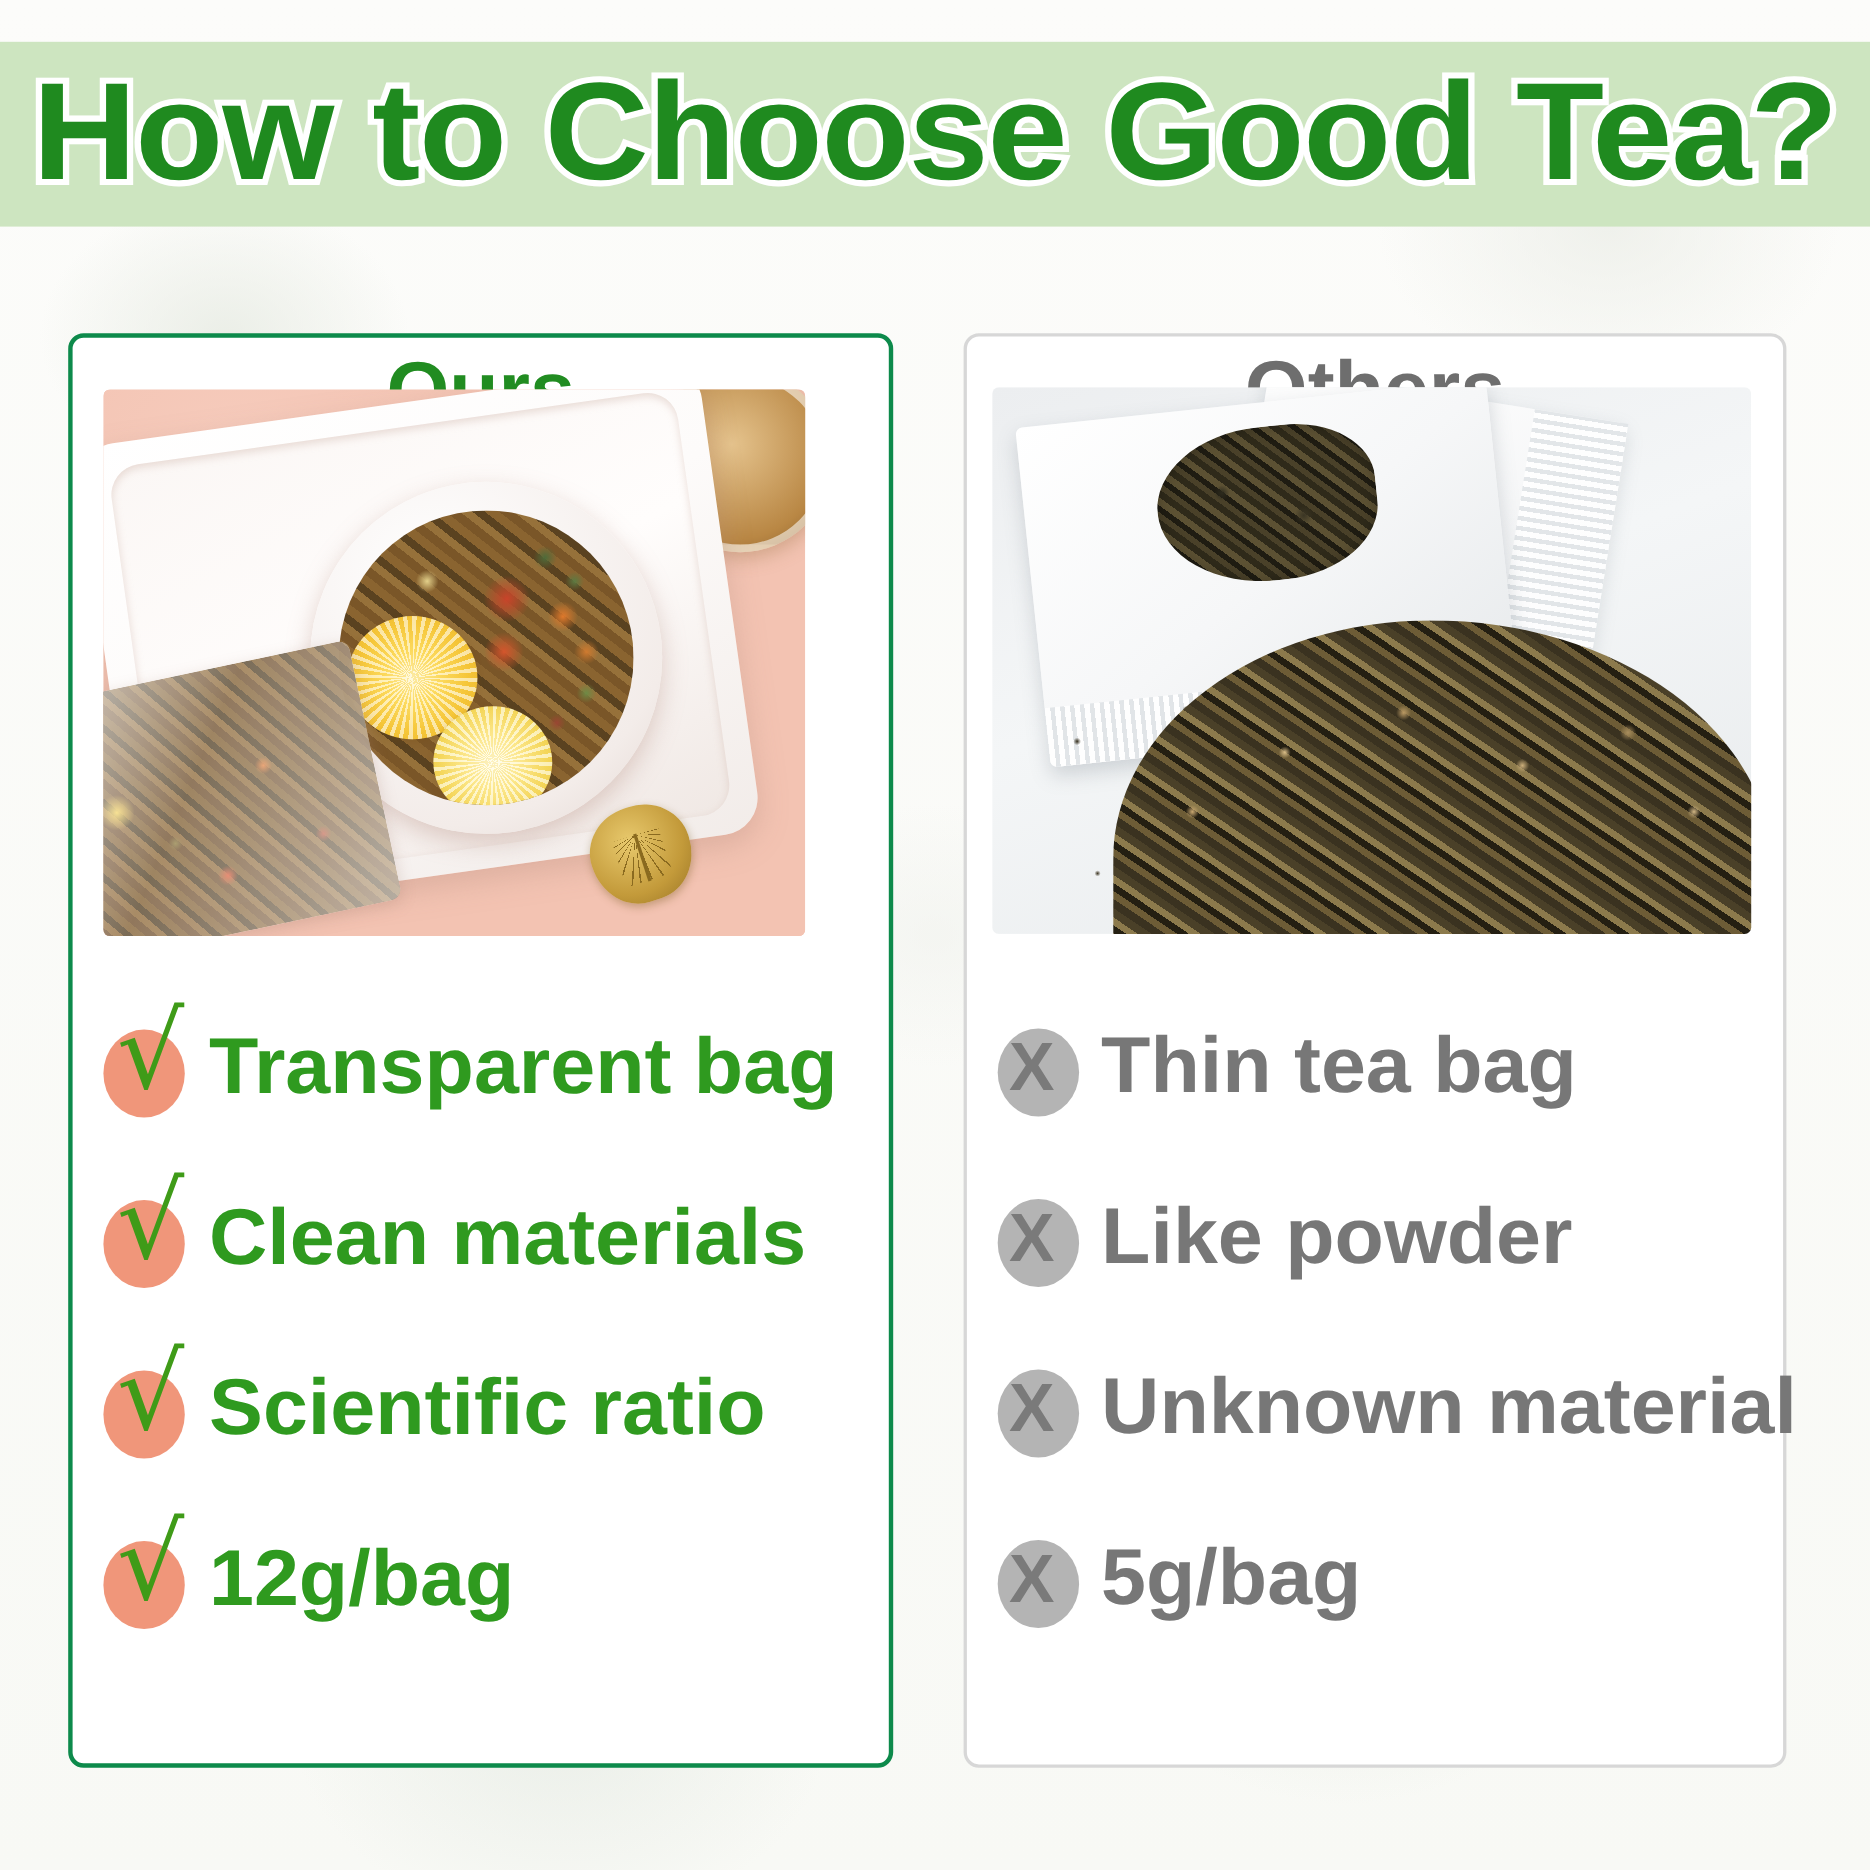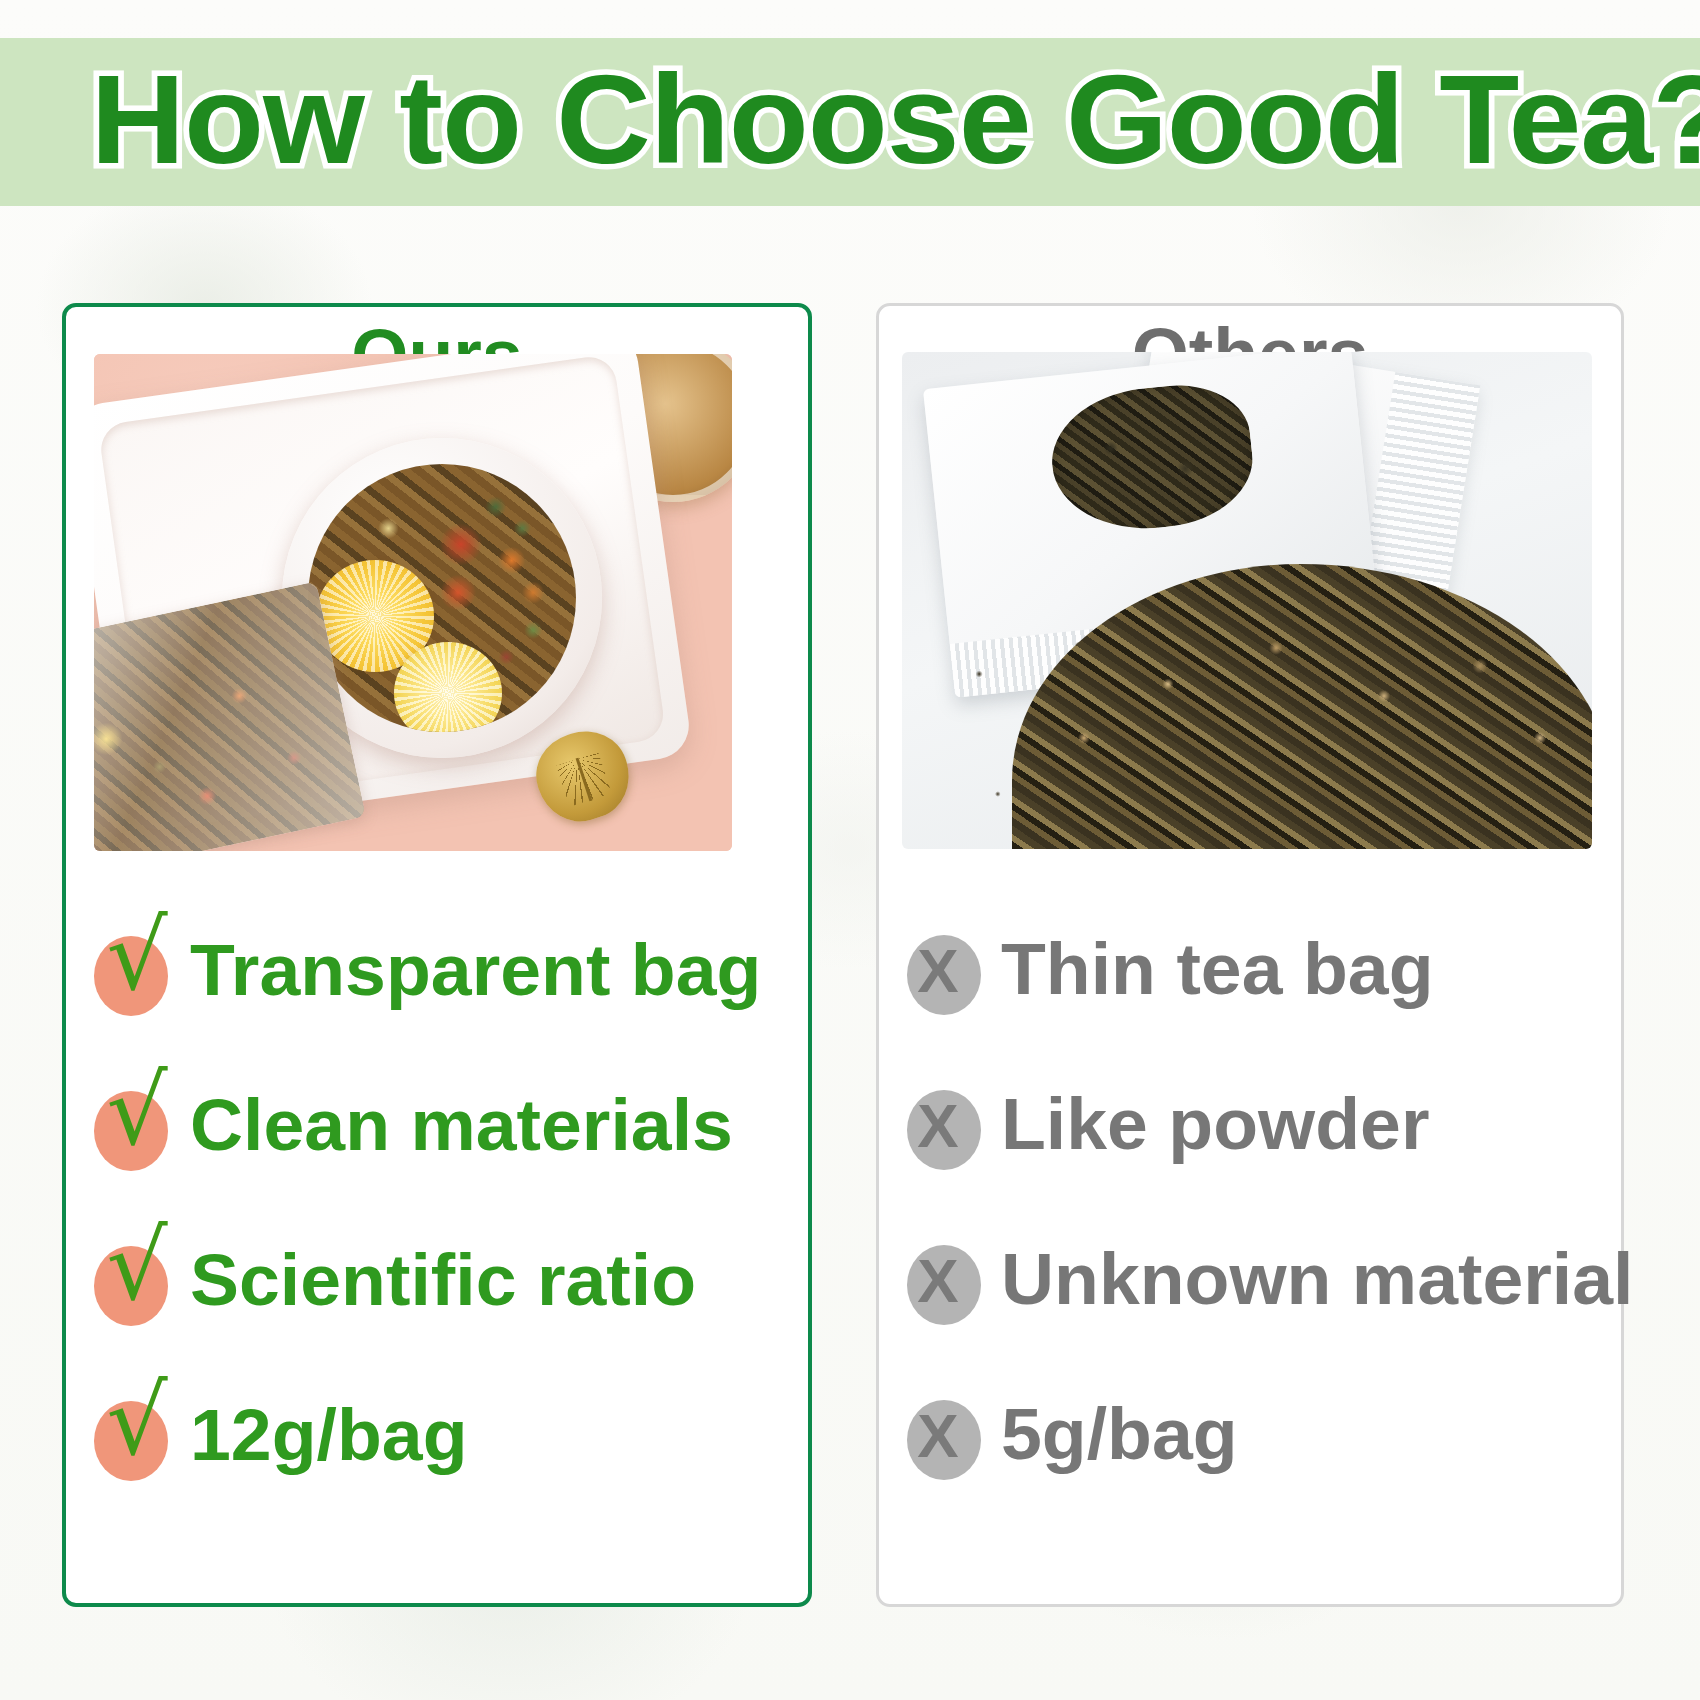--- a/index.html
+++ b/index.html
@@ -34,21 +34,21 @@
   
   .header-band {
     position: absolute;
     left: 0;
     top: 38px;
     width: 1700px;
     height: 168px;
     background: #cde5c0;
     display: flex;
     align-items: center;
-    justify-content: flex-end;
+    justify-content: center;
   }
   .header-title {
     font-family: "Liberation Sans Narrow", "Liberation Sans", sans-serif;
     font-weight: bold;
     font-size: 126px;
     line-height: 1;
     letter-spacing: -1px;
     color: #1f8a1f;
     transform: scaleX(1.04);
     -webkit-text-stroke: 11px #ffffff;

